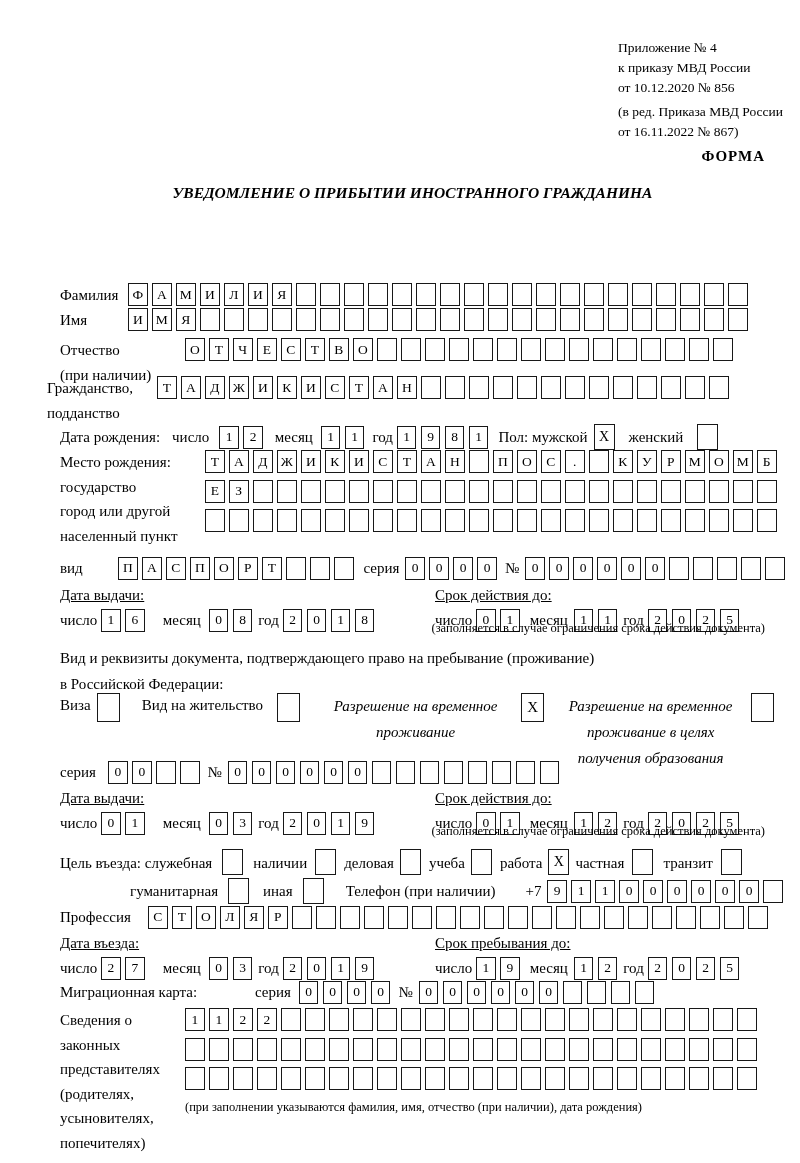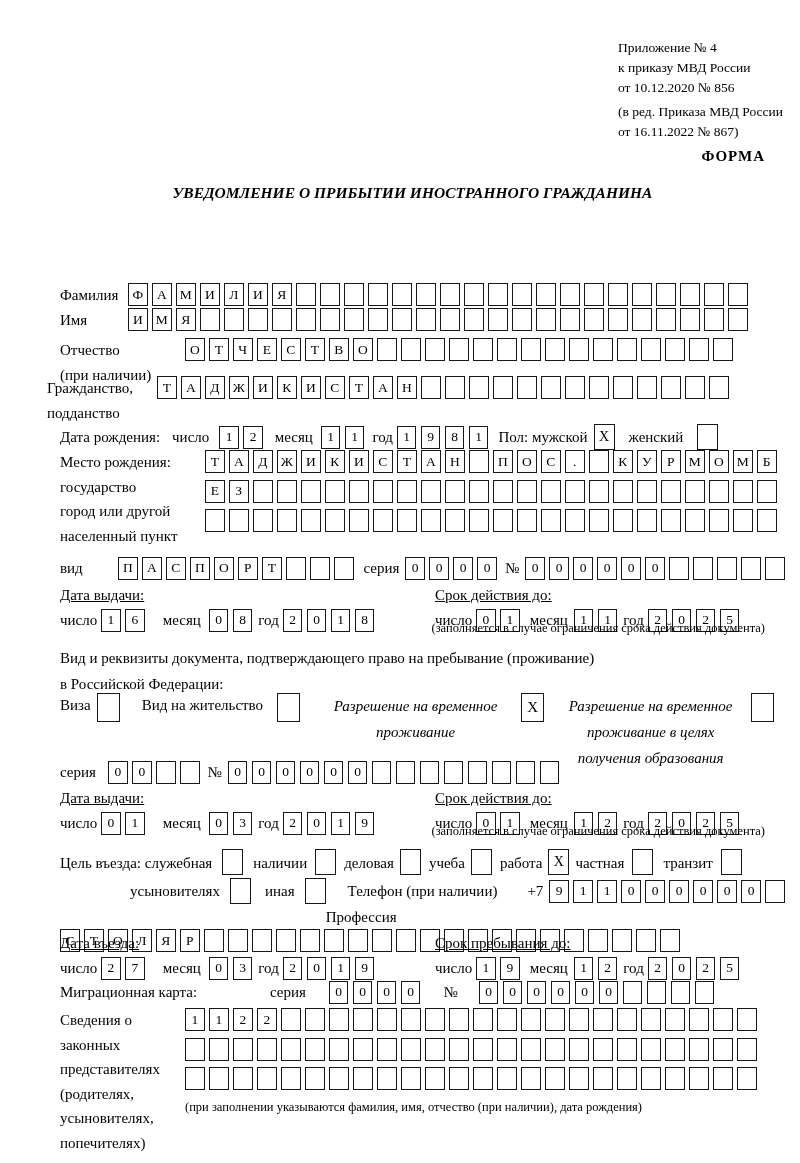--- a/index.html
+++ b/index.html
@@ -510,21 +510,21 @@
     <span class="cells cb mr10">
         <span class="cell"></span>
       </span>
     <span class="lbl mr8">транзит</span>
     <span class="cells cb">
         <span class="cell"></span>
       </span>
   </div>
 
   <div class="row" style="left:130px; top:878px; align-items:center;">
-    <span class="lbl mr10">усыновителях</span>
+    <span class="lbl mr10">гуманитарная</span>
     <span class="cells cb mr14">
         <span class="cell"></span>
       </span>
     <span class="lbl mr10">иная</span>
     <span class="cells cb mr22">
         <span class="cell"></span>
       </span>
     <span class="lbl" style="margin-right:30px;">Телефон (при наличии)</span>
     <span class="lbl mr6">+7</span>
     <span class="cells">
@@ -534,21 +534,21 @@
         <span class="cell">0</span>
         <span class="cell">0</span>
         <span class="cell">0</span>
         <span class="cell">0</span>
         <span class="cell">0</span>
         <span class="cell">0</span>
         <span class="cell"></span>
       </span>
   </div>
 
-  <div class="row" style="left:60px; top:905px; align-items:center;flex-direction:column;">
+  <div class="row" style="left:60px; top:905px; align-items:center;">
     <span class="lbl" style="width:88px;">Профессия</span>
     <span class="cells">
         <span class="cell">С</span>
         <span class="cell">Т</span>
         <span class="cell">О</span>
         <span class="cell">Л</span>
         <span class="cell">Я</span>
         <span class="cell">Р</span>
         <span class="cell"></span>
         <span class="cell"></span>
@@ -611,21 +611,21 @@
       <span class="lbl mr4">год</span>
       <span class="cells">
           <span class="cell">2</span>
           <span class="cell">0</span>
           <span class="cell">2</span>
           <span class="cell">5</span>
         </span>
     </div>
   </div>
 
-  <div class="row" style="left:60px; top:980px; align-items:center;gap:15px;">
+  <div class="row" style="left:60px; top:980px; align-items:center;">
     <span class="lbl" style="width:195px;">Миграционная карта:</span>
     <span class="lbl mr8">серия</span>
     <span class="cells mr8">
         <span class="cell">0</span>
         <span class="cell">0</span>
         <span class="cell">0</span>
         <span class="cell">0</span>
       </span>
     <span class="lbl mr6">№</span>
     <span class="cells">

